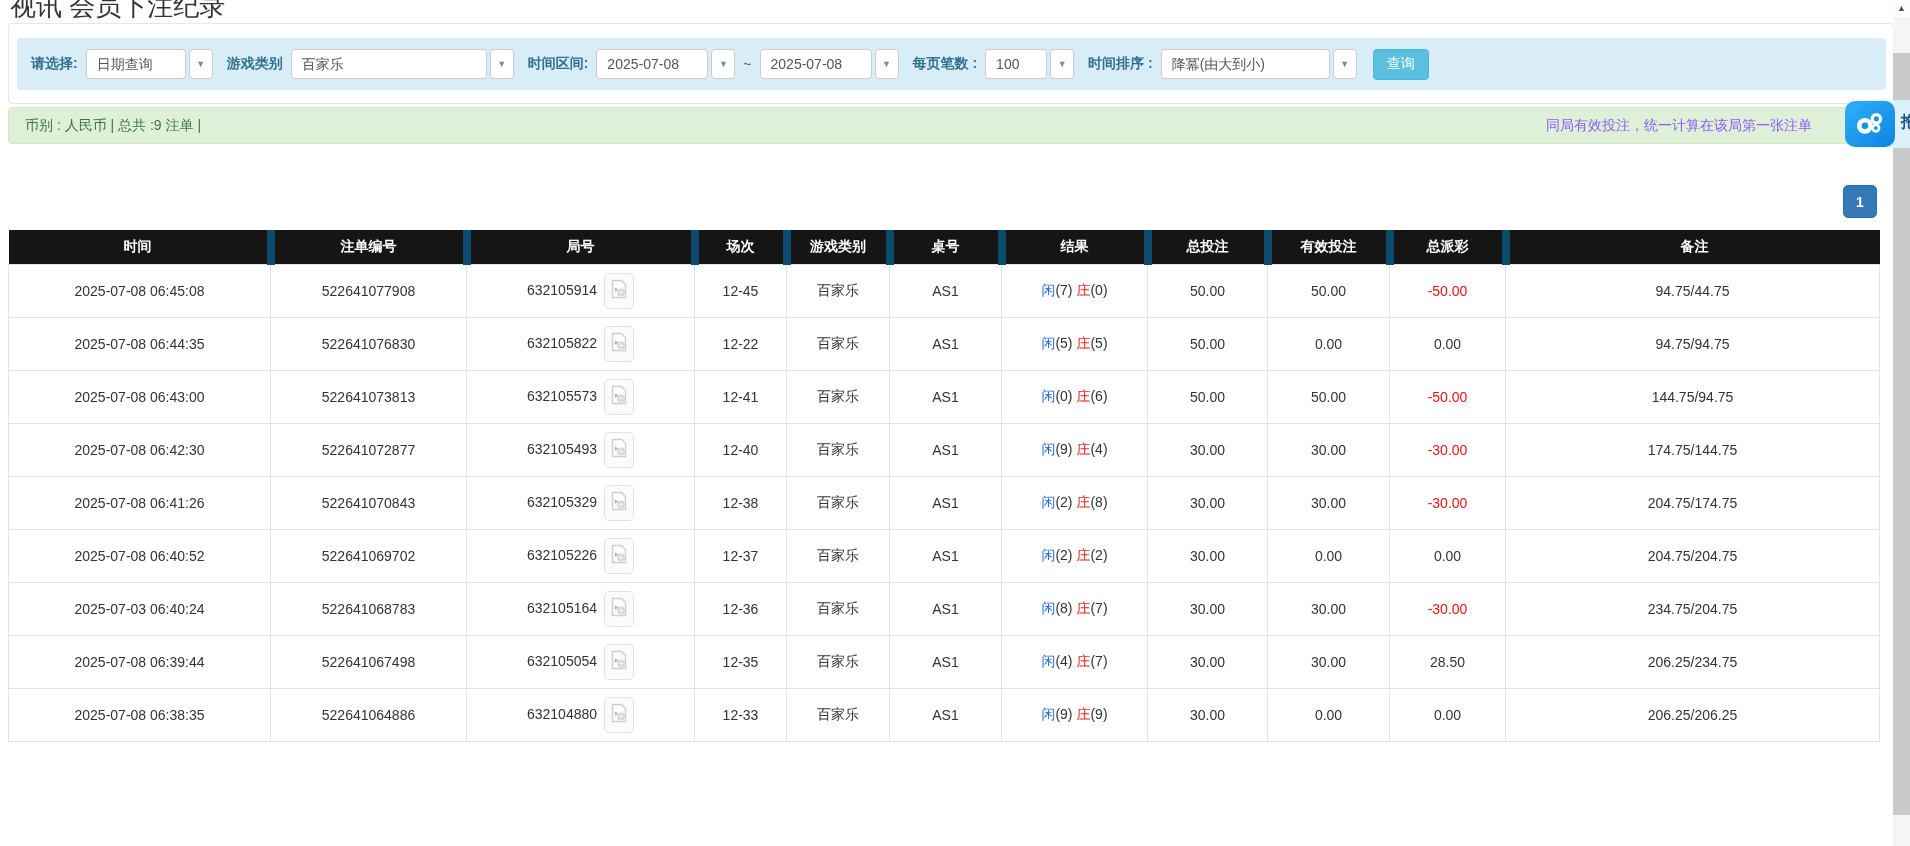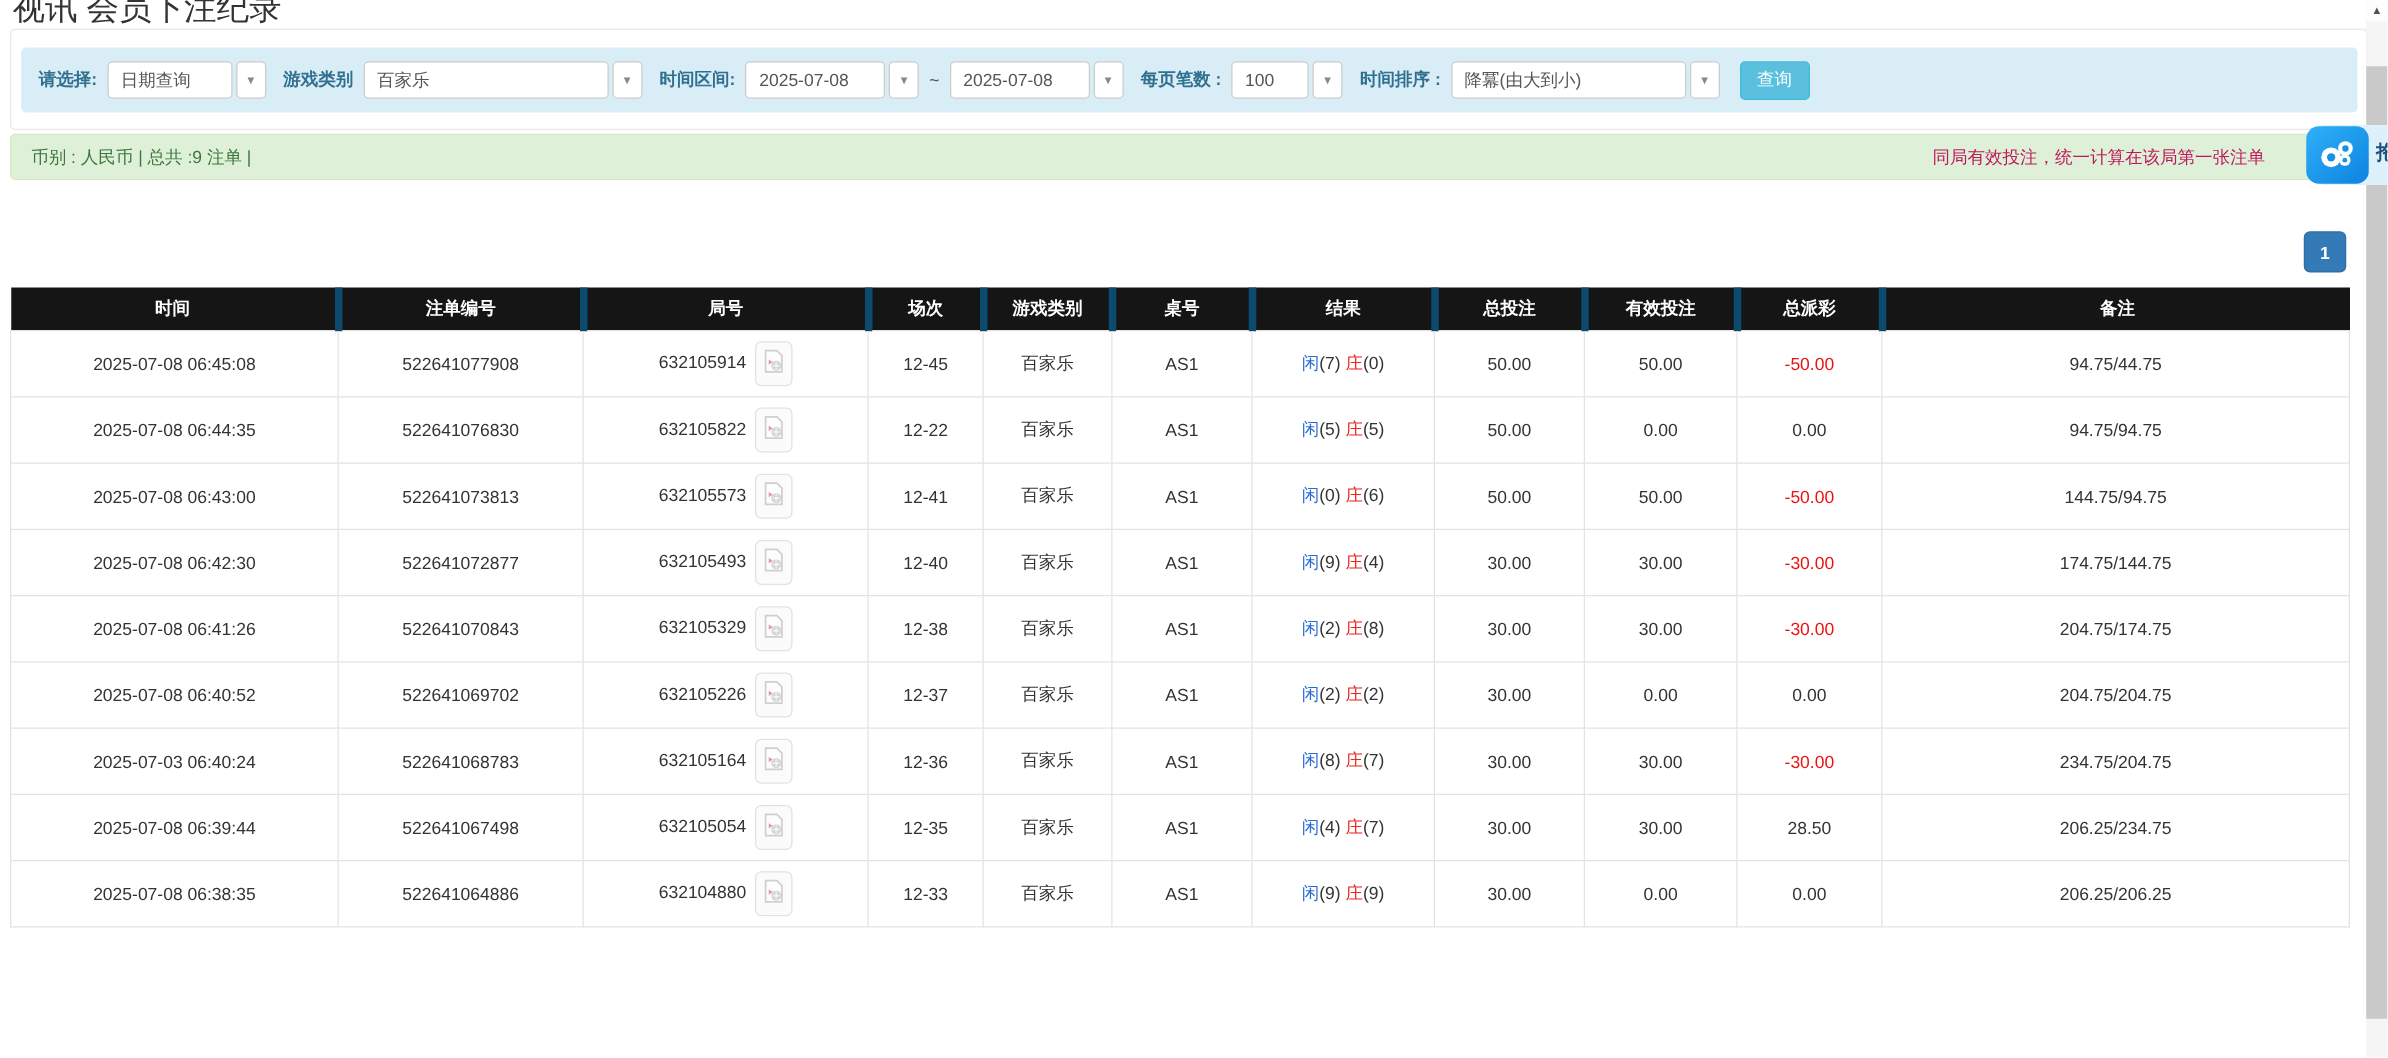--- a/index.html
+++ b/index.html
@@ -25,21 +25,21 @@
   .sel-caret span { font-size:9px; color:#888; line-height:1; }
   .tilde { color:#555; font-size:14px; margin:0 8px; }
   .search-btn { margin-left:16px; height:31px; padding:0 13px; background:#5bc0de;
     border:1px solid #46b8da; border-radius:4px; color:#fff; font-size:14px; cursor:pointer; }
 
   
   .info-bar { position:absolute; left:8px; top:107px; width:1869px; height:37px;
     background:#dff0d8; border:1px solid #d6e9c6; border-radius:4px;
     display:flex; align-items:center; justify-content:space-between; padding:0 16px; }
   .info-left { color:#3c763d; font-size:14px; }
-  .info-right { color:#be185d; font-size:14px; margin-right:48px; }
+  .info-right { color:#8b5cf6; font-size:14px; margin-right:48px; }
 
   
   .overlay-strip { position:absolute; left:1857px; top:100px; width:53px; height:48px;
     background:#ddf1fd; z-index:6; }
   .overlay-icon { position:absolute; left:1845px; top:101px; width:50px; height:46px;
     border-radius:10px; background:linear-gradient(140deg,#2fb0f8,#0d83e0);
     display:flex; align-items:center; justify-content:center; z-index:7; cursor:pointer; }
   .overlay-label { position:absolute; left:1901px; top:112px; font-size:16px; font-weight:bold;
     color:#1e4f7a; z-index:7; white-space:nowrap; }
 
@@ -50,21 +50,21 @@
 
   
   .scrollbar { position:absolute; left:1893px; top:0; width:17px; height:846px; background:#f5f5f5; z-index:1; }
   .sb-up { height:17px; display:flex; align-items:center; justify-content:center; background:#fdfdfd; }
   .sb-up span { font-size:9px; color:#505050; line-height:1; }
   .sb-thumb { position:absolute; left:0; top:53px; width:17px; height:762px; background:#c9c9c9; }
 
   
   table.records { position:absolute; left:8px; top:230px; width:1871px; border-collapse:collapse; table-layout:fixed; }
   .records th { background:#151515; color:#fff; font-size:14px; font-weight:bold; height:34px;
-    border-right:6px solid #0c4a6e; text-align:center; }
+    border-right:8px solid #0c4a6e; text-align:center; }
   .records th:last-child { border-right:none; }
   .records tbody td { border:1px solid #e3e3e3; height:53px; text-align:center;
     font-size:14px; color:#333; background:#fff; }
   .records tfoot td { background:#999; color:#fff; border:3px solid #fff; height:36px;
     text-align:center; font-size:13px; }
   .amount-link { color:#2188d8; cursor:pointer; }
   .neg { color:#ee1111 !important; }
   .xian { color:#2b6bd6; }
   .zhuang { color:#e8251f; }
   .rnum { color:#333; }
@@ -109,21 +109,21 @@
     </div>
     <span class="f-label">每页笔数 :</span>
     <div class="select">
       <span class="sel-text" style="width:62px">100</span>
       <span class="sel-caret">
           <span>▼</span>
         </span>
     </div>
     <span class="f-label">时间排序 :</span>
     <div class="select">
-      <span class="sel-text" style="width:188px">降冪(由大到小)</span>
+      <span class="sel-text" style="width:169px">降冪(由大到小)</span>
       <span class="sel-caret">
           <span>▼</span>
         </span>
     </div>
     <button class="search-btn">查询</button>
   </div>
 </div>
 
 <div class="info-bar">
   <span class="info-left">币别 : 人民币 | 总共 :9 注单 |</span>

